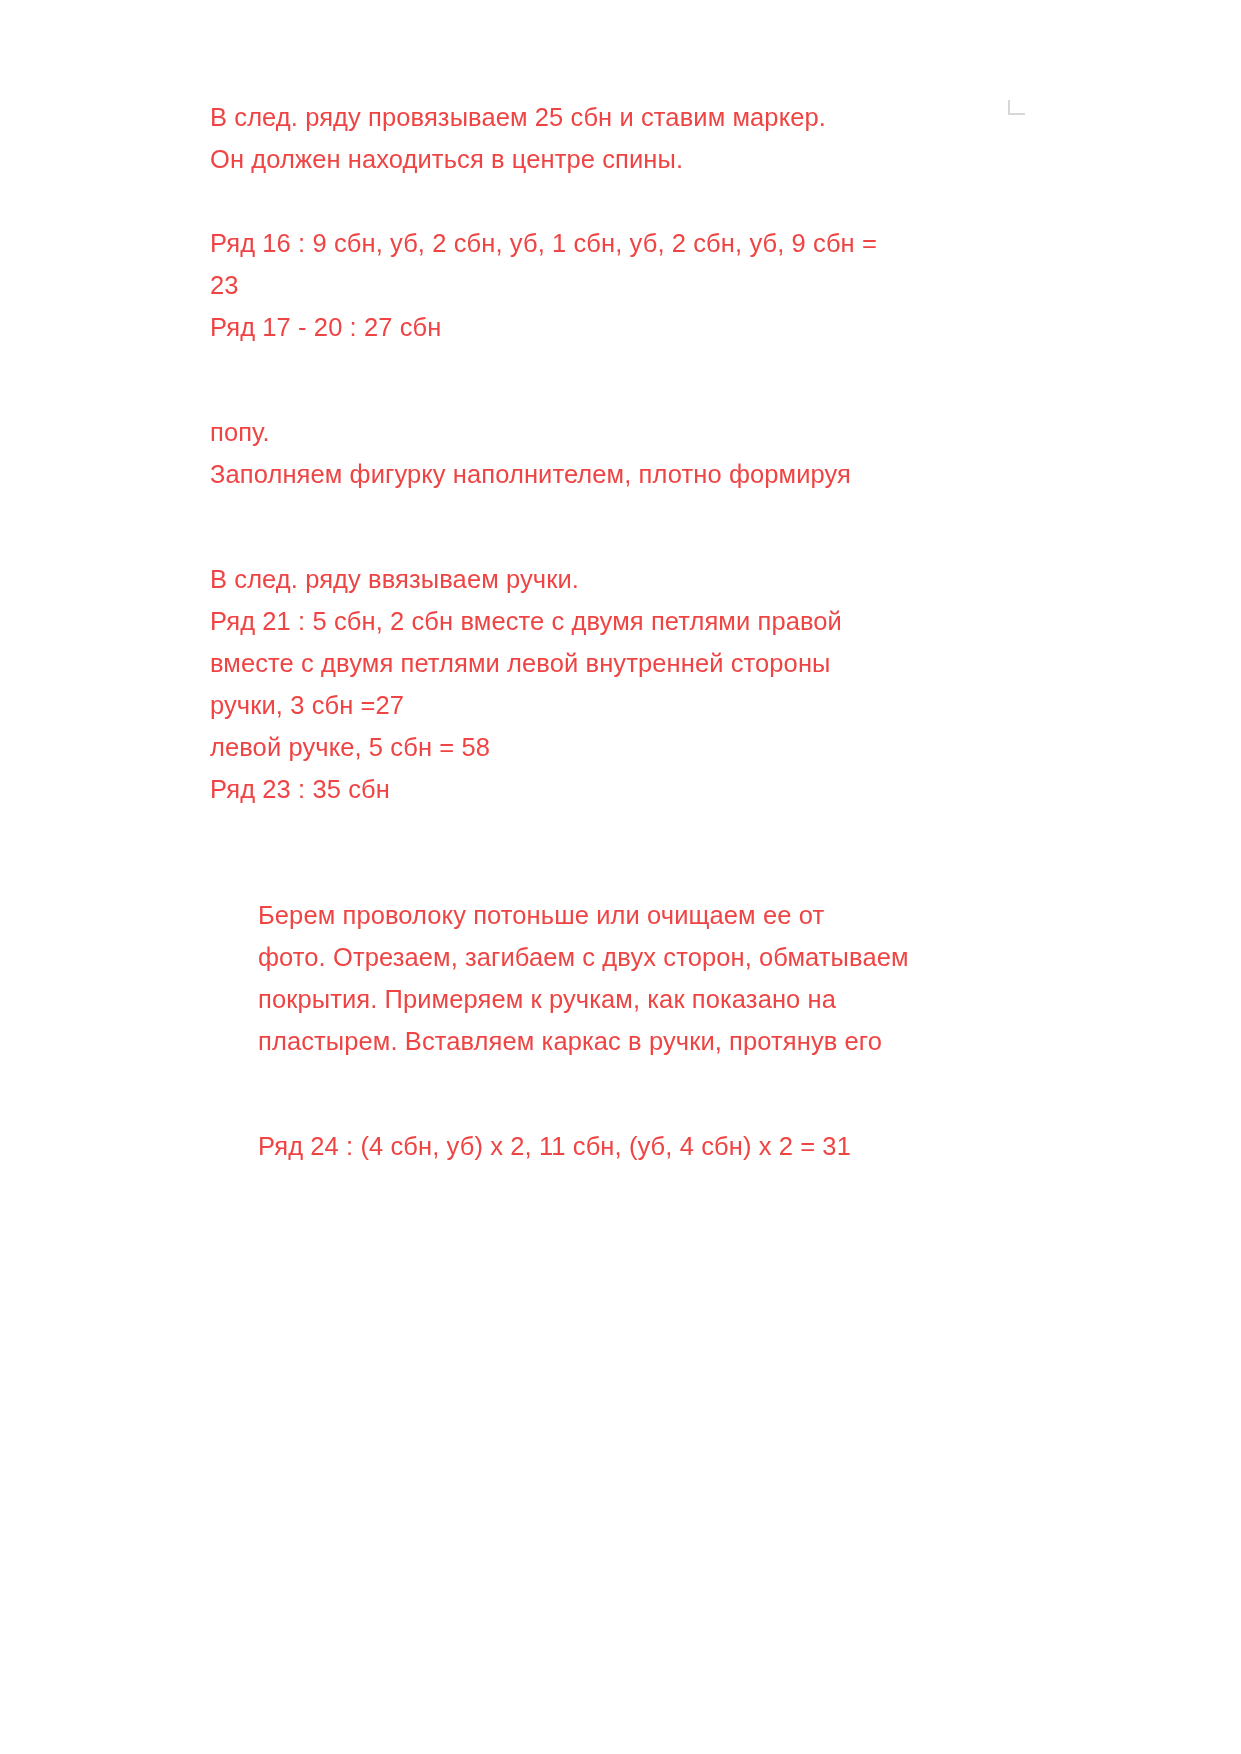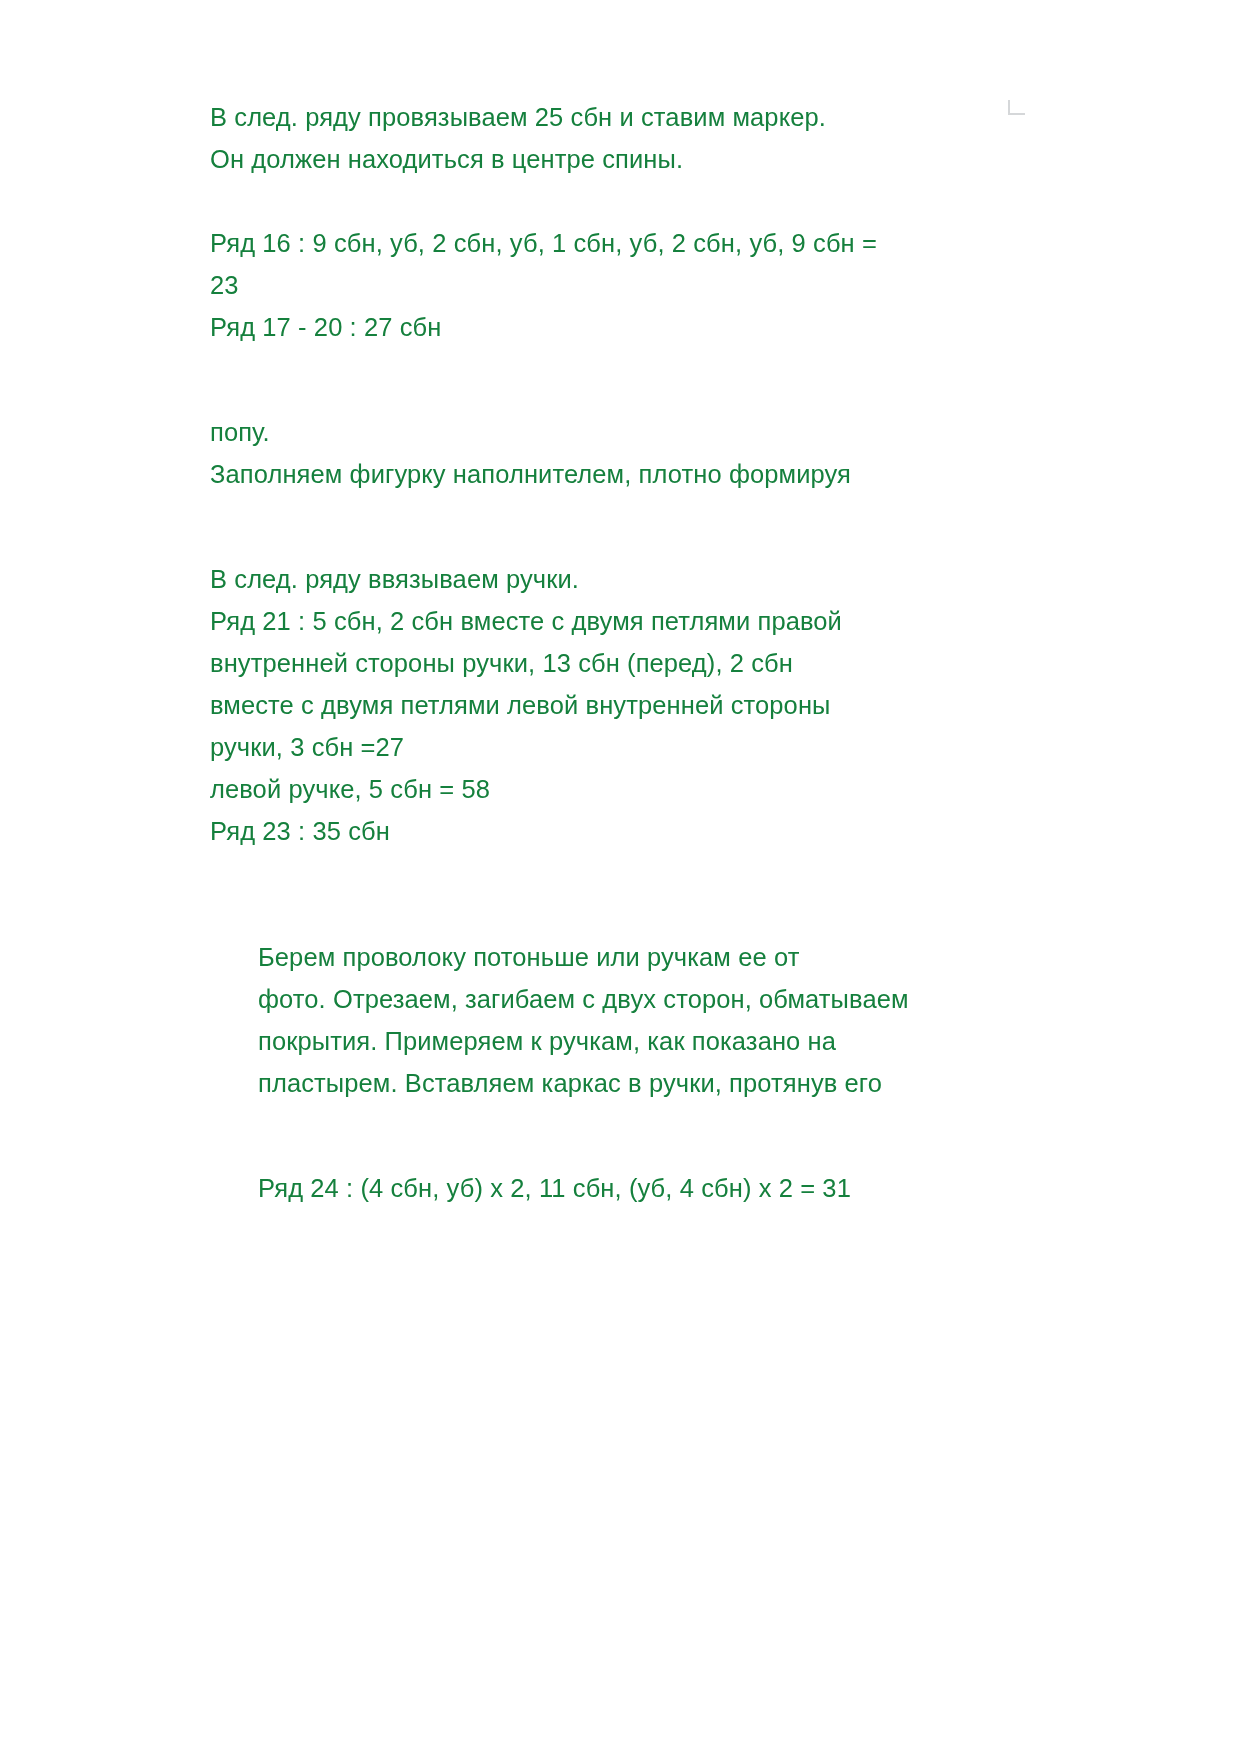--- a/index.html
+++ b/index.html
@@ -30,21 +30,21 @@
   }
   .spacer-line {
     height: 42px;
   }
   .spacer-half {
     height: 21px;
   }
   .line {
     font-size: 25.5px;
     line-height: 42px;
-    color: #15803d;
+    color: #ef4444;
     letter-spacing: 0.1px;
     margin: 0;
   }
   .line.indented {
     margin-left: 48px;
   }
   
   .corner-artifact {
     position: absolute;
     left: 1008px;
@@ -85,32 +85,31 @@
       <p class="line">попу.</p>
       <p class="line">Заполняем фигурку наполнителем, плотно формируя</p>
     </div>
 
     <div class="spacer-line"></div>
     <div class="spacer-half"></div>
 
     <div>
       <p class="line">В след. ряду ввязываем ручки.</p>
       <p class="line">Ряд 21 : 5 сбн, 2 сбн вместе с двумя петлями правой</p>
-      <p class="line">внутренней стороны ручки, 13 сбн (перед), 2 сбн</p>
       <p class="line">вместе с двумя петлями левой внутренней стороны</p>
       <p class="line">ручки, 3 сбн =27</p>
       <p class="line">левой ручке, 5 сбн = 58</p>
       <p class="line">Ряд 23 : 35 сбн</p>
     </div>
 
     <div class="spacer-line"></div>
     <div class="spacer-line"></div>
 
     <div>
-      <p class="line indented">Берем проволоку потоньше или ручкам ее от</p>
+      <p class="line indented">Берем проволоку потоньше или очищаем ее от</p>
       <p class="line indented">фото. Отрезаем, загибаем с двух сторон, обматываем</p>
       <p class="line indented">покрытия. Примеряем к ручкам, как показано на</p>
       <p class="line indented">пластырем. Вставляем каркас в ручки, протянув его</p>
     </div>
 
     <div class="spacer-line"></div>
     <div class="spacer-half"></div>
 
     <div>
       <p class="line indented">Ряд 24 : (4 сбн, уб) х 2, 11 сбн, (уб, 4 сбн) х 2 = 31</p>

